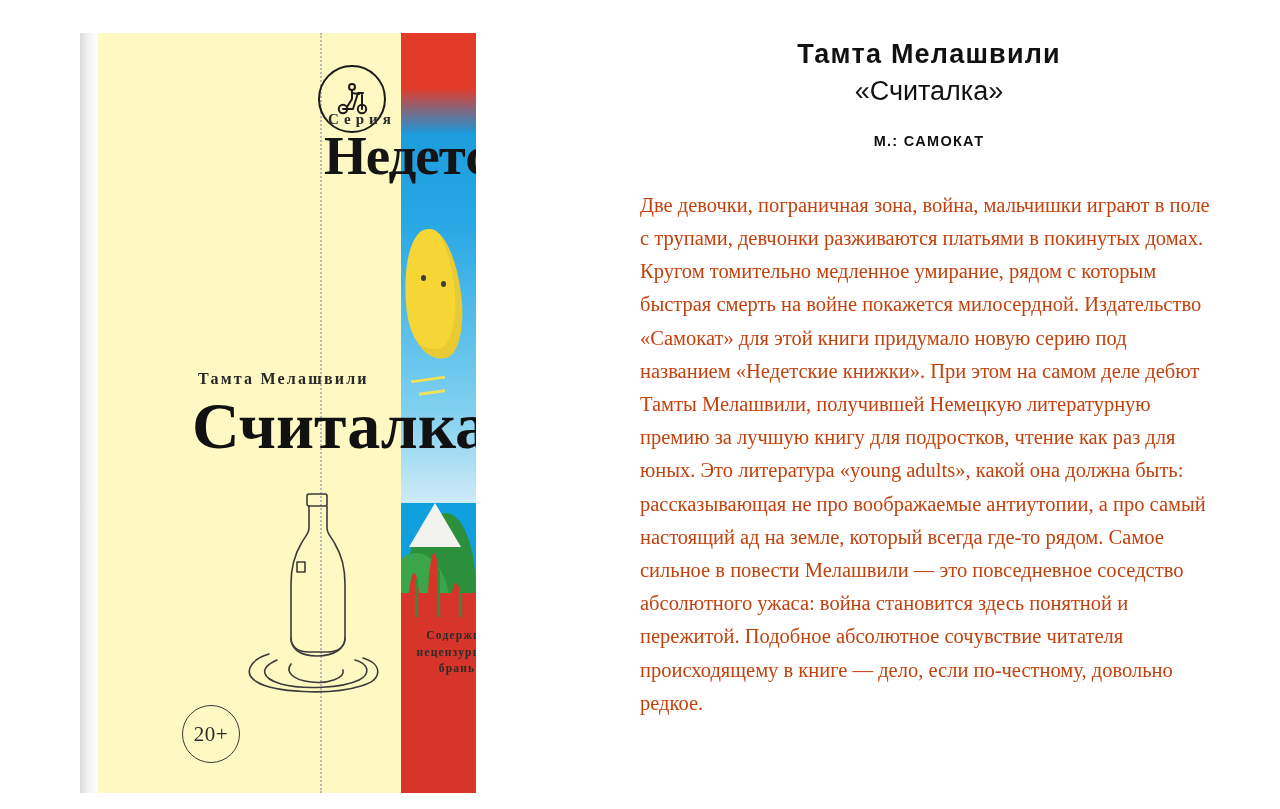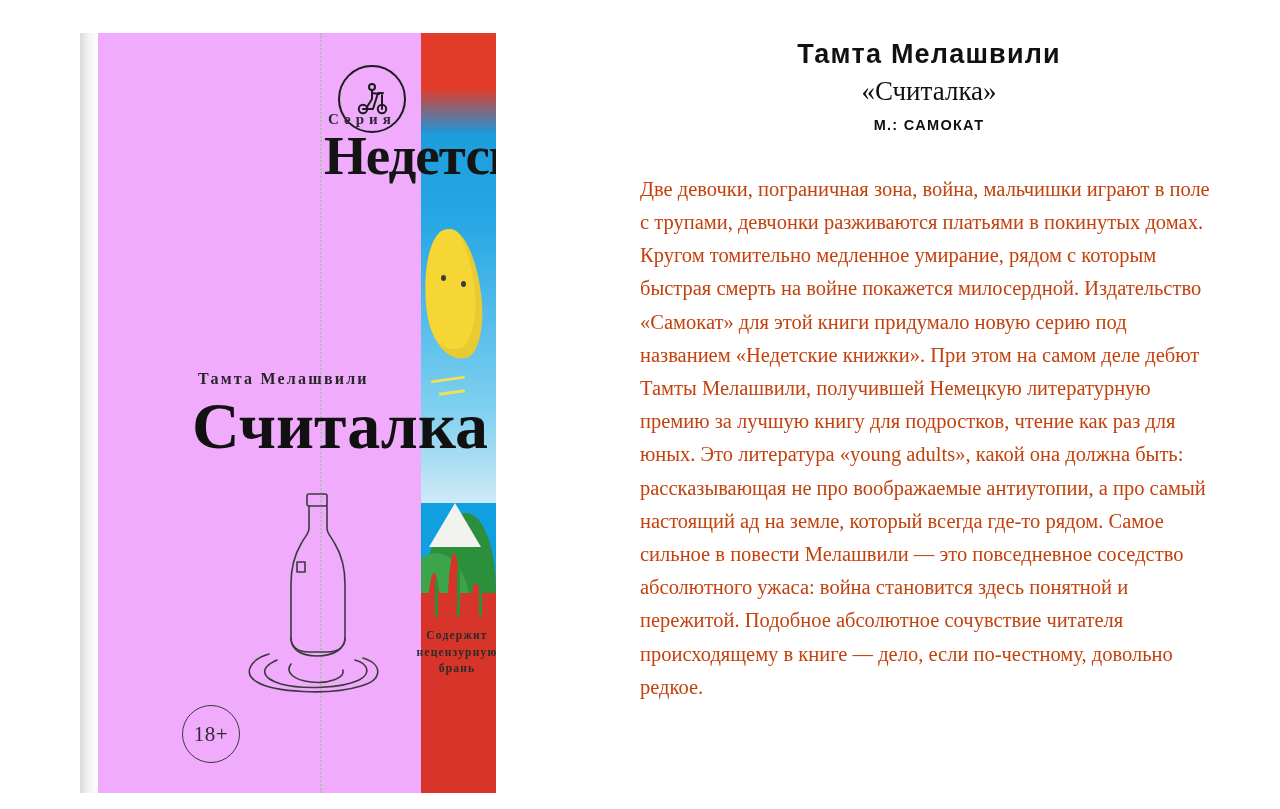--- a/index.html
+++ b/index.html
@@ -31,24 +31,23 @@
     position: relative;
     flex: 0 0 580px;
   }
 
   .cover {
     position: absolute;
     left: 80px;
     top: 33px;
     width: 396px;
     height: 760px;
-    background: #f0abfc;
+    background: #fef9c3;
     overflow: hidden;
     box-shadow: 0 0 0 0 rgba(0,0,0,0);
-    padding-left: 20px;
   }
 
   
   .cover::before {
     content: "";
     position: absolute;
     left: 0; top: 0; bottom: 0;
     width: 18px;
     background: linear-gradient(to right, #dadada 0%, #f2f2f2 45%, #ffffff 100%);
   }
@@ -275,33 +274,33 @@
   }
   .h-author {
     font-family: "Liberation Sans", sans-serif;
     font-weight: bold;
     font-size: 27px;
     letter-spacing: 1.2px;
     color: #111111;
     line-height: 1.25;
   }
   .h-title {
-    font-family: Liberation Serif, serif;
+    font-family: Liberation Sans, sans-serif;
     font-size: 27px;
     color: #111111;
     line-height: 1.3;
     margin-top: 2px;
   }
   .h-publisher {
     font-family: "Liberation Sans", sans-serif;
     font-weight: bold;
     font-size: 14.5px;
     letter-spacing: 1.3px;
     color: #111111;
-    margin-top: 8px;
+    margin-top: 24px;
   }
 
   .body-text {
     font-family: "Liberation Serif", serif;
     font-size: 20.5px;
     line-height: 1.62;
     color: #c2410c;
     text-align: left;
     hyphens: none;
   }
@@ -368,21 +367,21 @@
             <path d="M66 150 C66 160 74 168 92 168 C110 168 120 160 120 150"></path>
             <path d="M44 166 C24 172 18 186 32 194 C48 204 104 208 136 198 C158 192 158 176 138 170"></path>
             <path d="M52 172 C34 180 36 190 56 196 C78 202 118 200 134 192 C146 186 144 176 130 172"></path>
             <path d="M66 176 C60 184 68 192 86 194 C104 196 120 190 118 182"></path>
           </g>
         </svg>
       </div>
 
       <div class="warning-note">Содержит нецензурную брань</div>
 
-      <div class="age-badge">18+</div>
+      <div class="age-badge">20+</div>
     </div>
   </div>
 
   <div class="text-column">
     <div class="heading-block">
       <div class="h-author">Тамта Мелашвили</div>
       <div class="h-title">«Считалка»</div>
       <div class="h-publisher">М.: САМОКАТ</div>
     </div>
 

